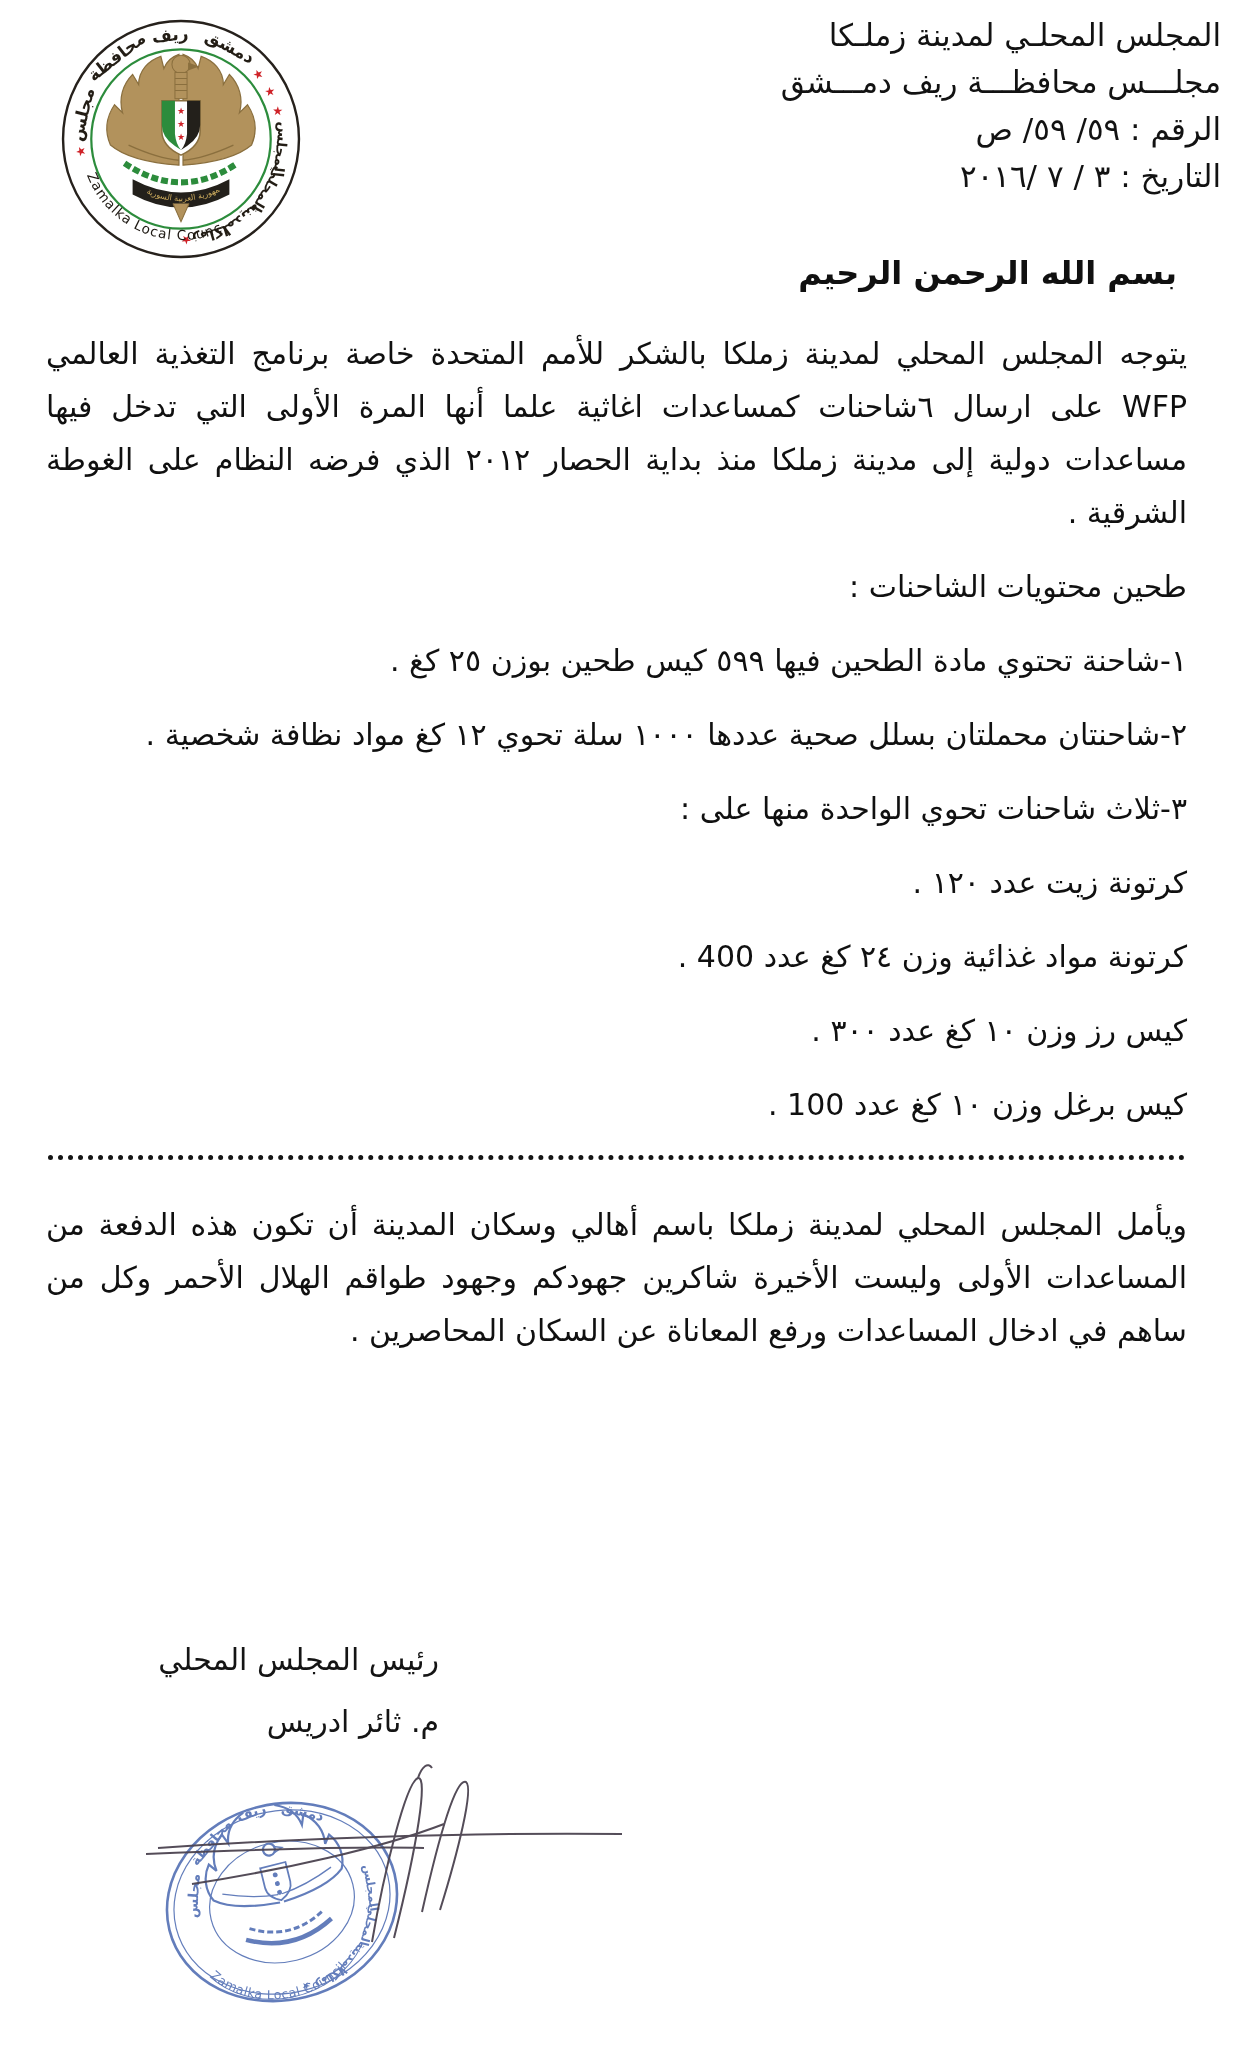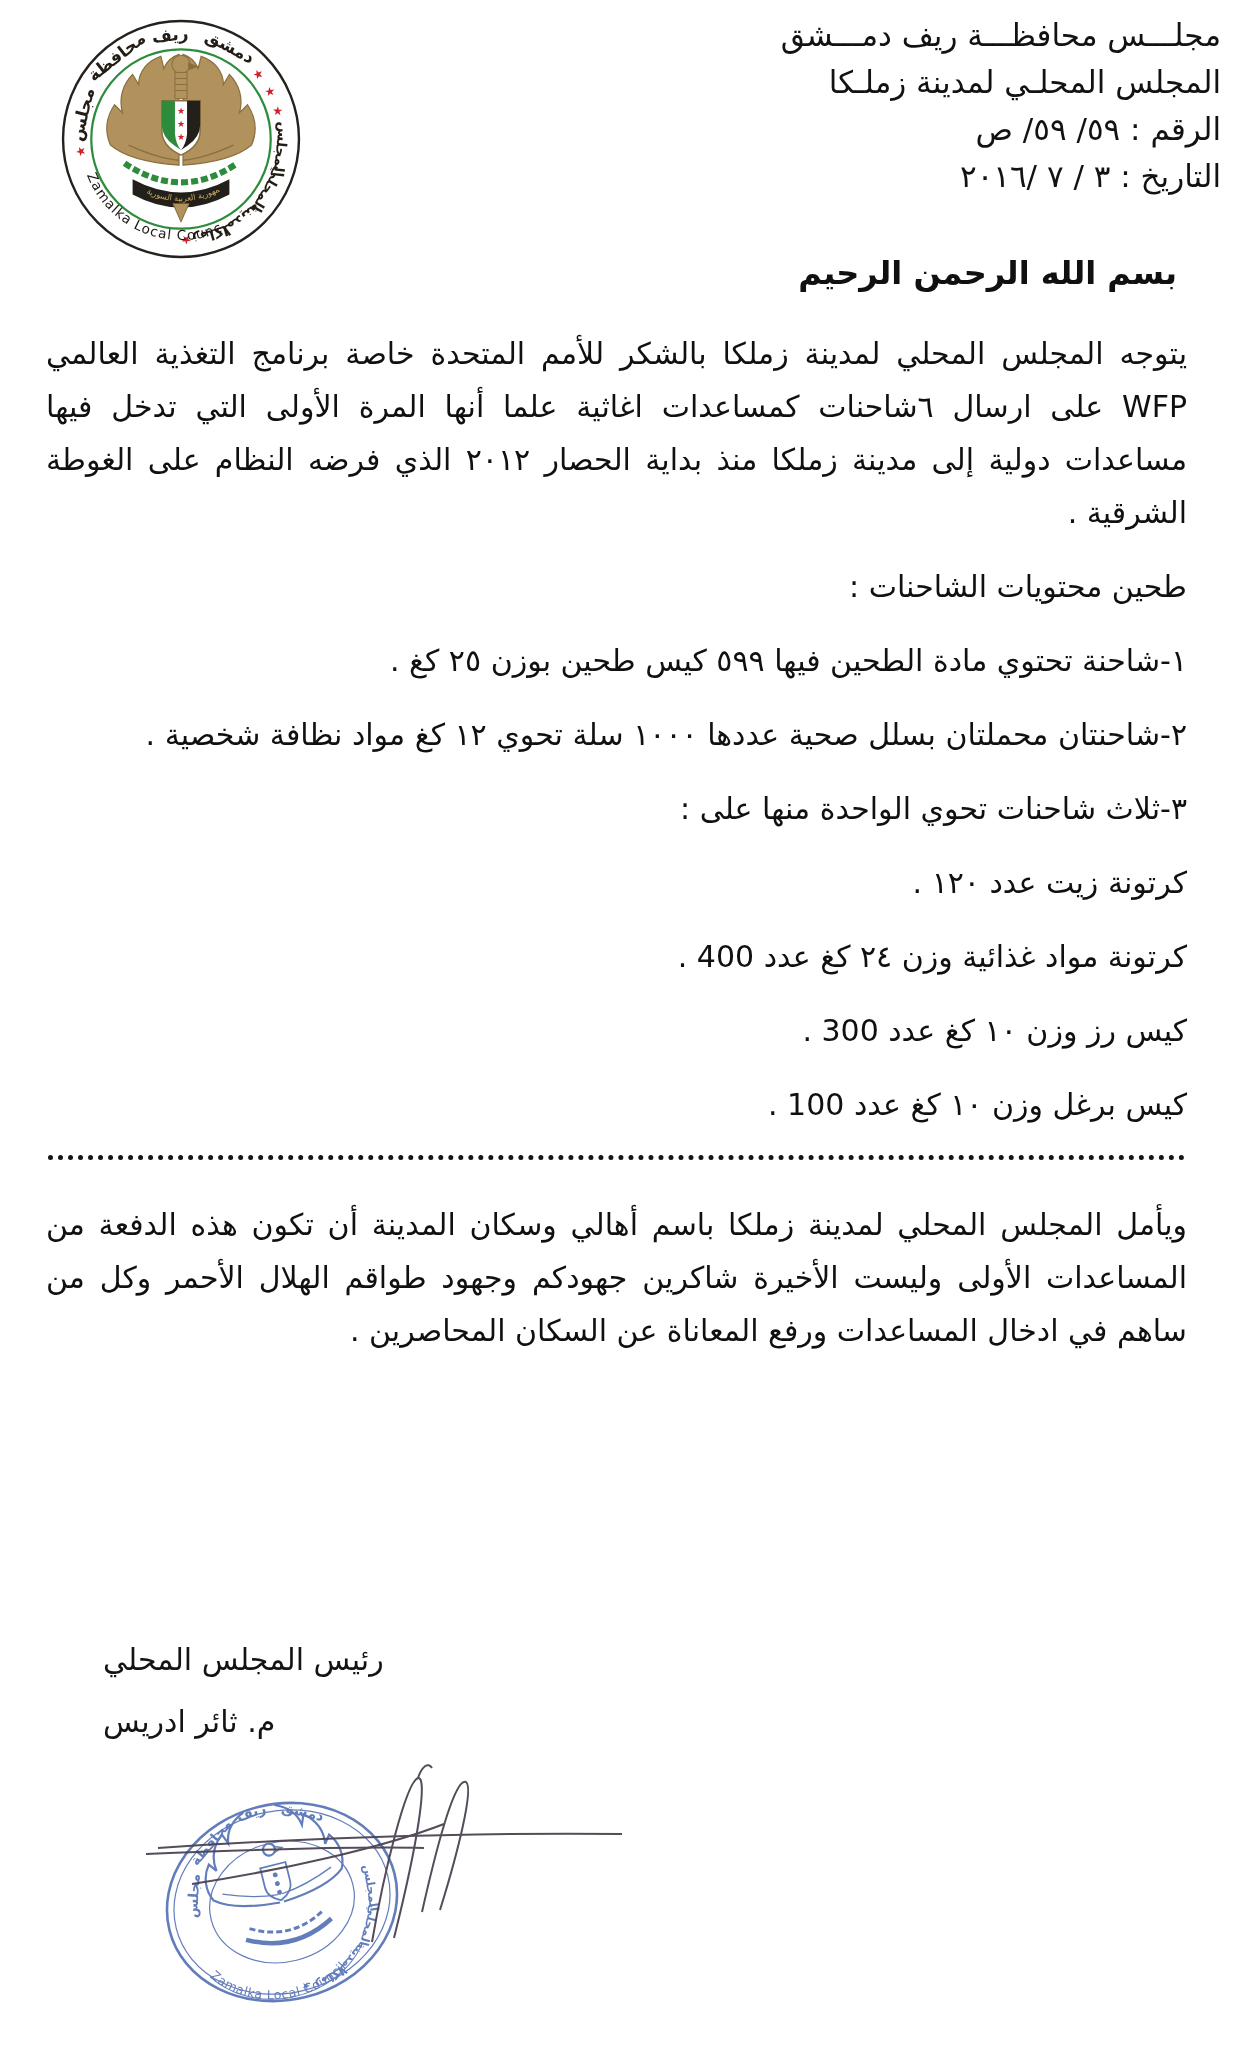--- a/index.html
+++ b/index.html
@@ -34,21 +34,21 @@
     font-size:30px;line-height:53px;color:#101010;
   }
   .body-text p{margin:0 0 21px 0;}
   .dotted-sep{
     height:0;border-bottom:5px dotted #141414;
     margin:24px 2px 38px 2px;
   }
   
   .sig-block{
     position:absolute;left:103px;top:1642px;width:336px;
-    direction:rtl;text-align:left;
+    direction:rtl;text-align:right;
     font-size:30px;color:#141414;
   }
   .sig-title{margin-bottom:27px;}
   .stamp-wrap{position:absolute;left:122px;top:1752px;width:560px;height:296px;}
   svg text{font-family:"DejaVu Sans",sans-serif;}
 </style>
 </head>
 <body>
 
 <div class="page">
@@ -116,37 +116,37 @@
           <text font-size="8" fill="#c9a85c">
             <textPath href="#bannerPath" startOffset="6">الجمهورية العربية السورية</textPath>
           </text>
         </g>
         <path d="M114,186 L122,204 L130,186" fill="#b2925c" stroke="#8a6f3e" stroke-width="1"></path>
       </g>
     </svg>
   </div>
 
   <div class="letterhead-right">
+    <div class="org-line">المجلس المحلـي لمدينة زملـكا</div>
     <div class="org-line">مجلـــس محافظـــة ريف دمـــشق</div>
-    <div class="org-line">المجلس المحلـي لمدينة زملـكا</div>
     <div>الرقم :  ٥٩/ ٥٩/ ص</div>
     <div>التاريخ : ٣ / ٧ /٢٠١٦</div>
   </div>
 
   <div class="basmala">بسم الله الرحمن الرحيم</div>
 
   <div class="body-text">
     <p>يتوجه المجلس المحلي لمدينة زملكا بالشكر للأمم المتحدة خاصة برنامج التغذية العالمي WFP على ارسال ٦شاحنات كمساعدات اغاثية علما أنها المرة الأولى التي تدخل فيها مساعدات دولية إلى مدينة زملكا منذ بداية الحصار ٢٠١٢ الذي فرضه النظام على الغوطة الشرقية .</p>
     <p>طحين محتويات الشاحنات  :</p>
     <p>١-شاحنة تحتوي مادة الطحين فيها ٥٩٩ كيس طحين بوزن ٢٥ كغ .</p>
     <p>٢-شاحنتان محملتان بسلل صحية عددها ١٠٠٠ سلة تحوي ١٢ كغ مواد نظافة شخصية .</p>
     <p>٣-ثلاث شاحنات تحوي الواحدة منها على :</p>
     <p>كرتونة زيت عدد ١٢٠ .</p>
     <p>كرتونة مواد غذائية وزن ٢٤ كغ عدد 400 .</p>
-    <p>كيس رز وزن ١٠ كغ عدد 300 .</p>
+    <p>كيس رز وزن ١٠ كغ عدد ٣٠٠ .</p>
     <p>كيس برغل وزن ١٠ كغ عدد 100 .</p>
     <div class="dotted-sep"></div>
     <p>ويأمل المجلس المحلي لمدينة زملكا باسم أهالي وسكان المدينة أن تكون هذه الدفعة من المساعدات الأولى وليست الأخيرة شاكرين جهودكم وجهود طواقم الهلال الأحمر وكل من ساهم في ادخال المساعدات ورفع المعاناة عن السكان المحاصرين .</p>
   </div>
 
   <div class="sig-block">
     <div class="sig-title">رئيس المجلس المحلي</div>
     <div class="sig-name">م. ثائر ادريس</div>
   </div>
 

